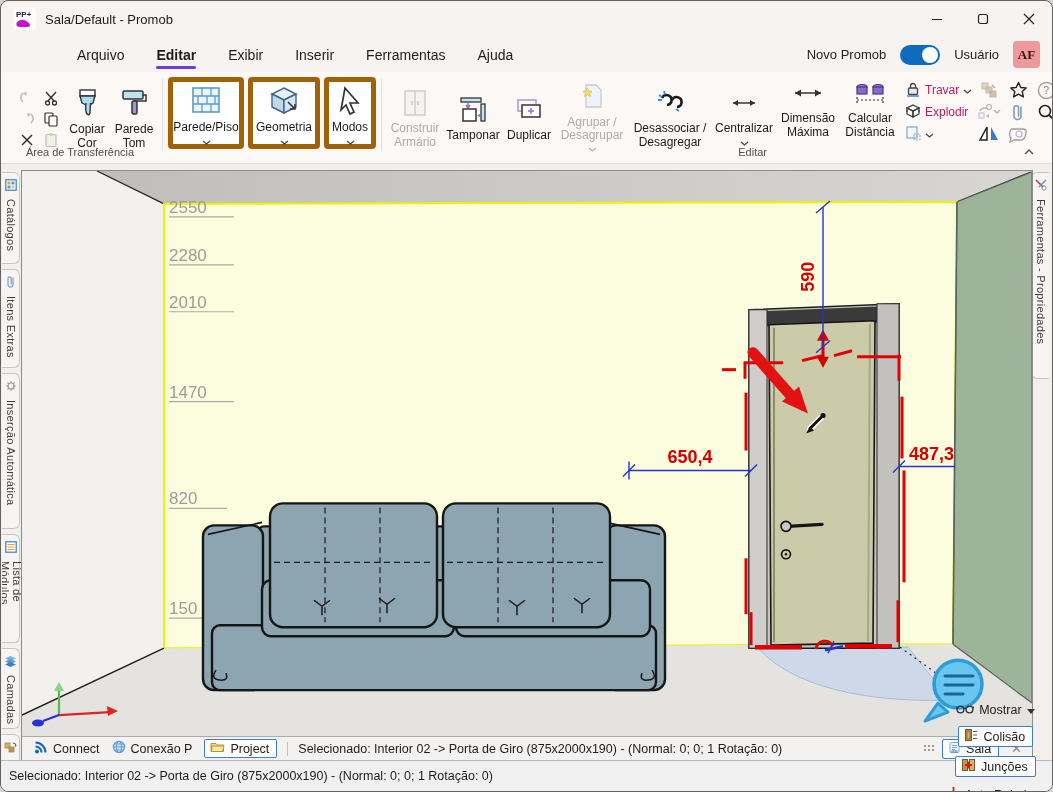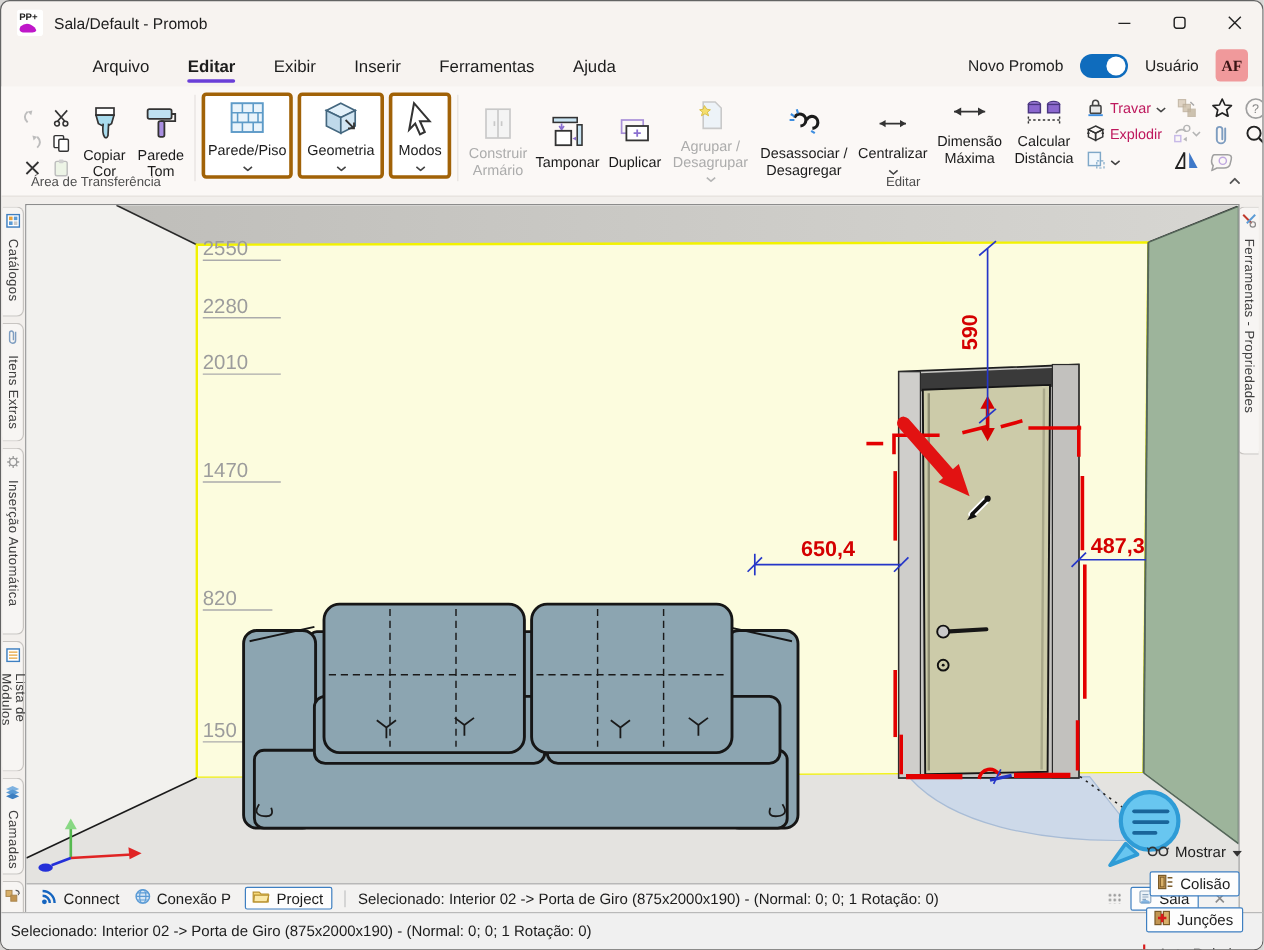--- a/index.html
+++ b/index.html
@@ -26,21 +26,21 @@
           display:flex;align-items:flex-start;padding:5px 0 0 14px;box-sizing:border-box;}
   .rgroup{position:relative;height:82px;display:flex;align-items:center;}
   .rgrouplabel{position:absolute;left:0;right:12px;bottom:1px;text-align:center;font-size:11px;color:#4E4E4E;white-space:nowrap;}
   .vsep{width:1px;height:72px;background:#E5E1DE;margin:2px 5px 0 5px;flex:none;}
   .clipgrid{display:grid;grid-template-columns:24px 24px;grid-auto-rows:21px;margin-top:2px;}
   .sbtn{display:flex;align-items:center;justify-content:center;}
   .rbtn{display:flex;flex-direction:column;align-items:center;padding-top:2px;font-size:12px;color:#1b1b1b;
         line-height:1.12;text-align:center;flex:none;}
   .rbtn .lbl{margin-top:2px;white-space:pre-line;}
   .rbtn.disabled{color:#ACACAC;}
-  .panelbtn{border:3px solid #a16207;border-radius:4px;background:#fff;height:72px;box-sizing:border-box;
+  .panelbtn{border:5px solid #a16207;border-radius:4px;background:#fff;height:72px;box-sizing:border-box;
             justify-content:flex-start;padding-top:4px;}
   .rowbtn{display:flex;align-items:center;gap:4px;font-size:12px;color:#be185d;height:22px;}
   .chev{display:inline-block;}
   .icolgrid{display:grid;grid-auto-rows:22px;align-items:center;justify-items:center;margin-top:2px;}
   .collapse{position:absolute;right:18px;bottom:4px;}
   
   .main{position:absolute;left:0;top:163px;right:0;bottom:30px;background:#F2EFEC;}
   .dock{position:absolute;top:8px;bottom:0;width:20px;overflow:hidden;}
   .dock.left{left:1px;}
   .dock.right{right:1px;}

